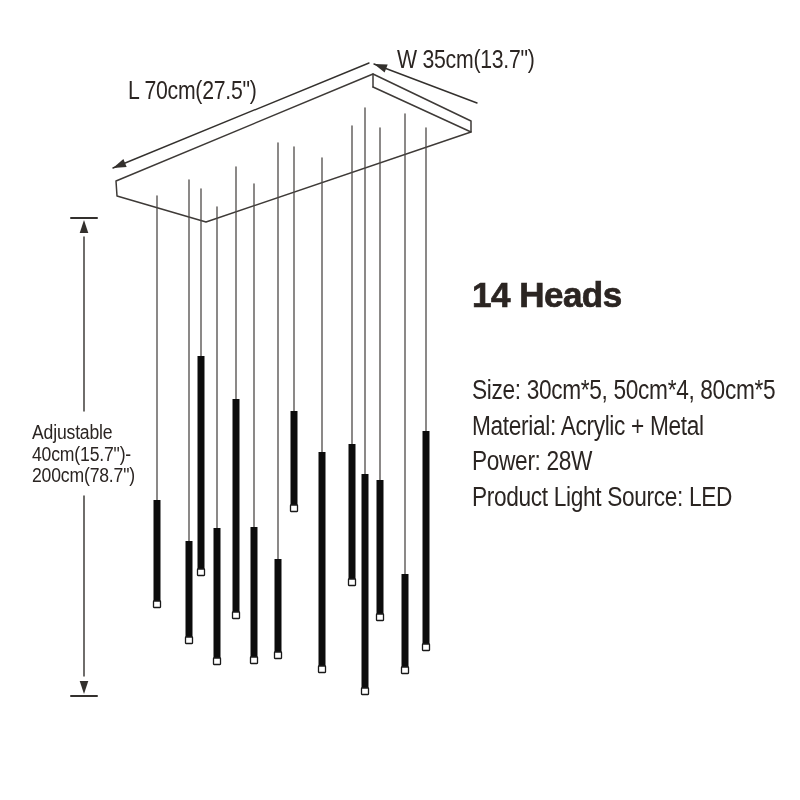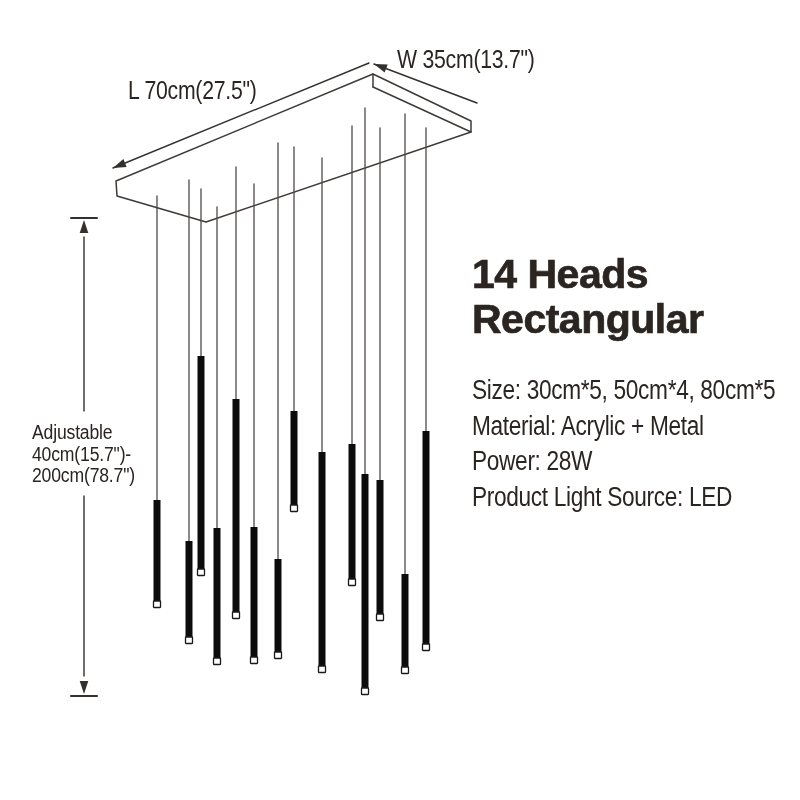--- a/index.html
+++ b/index.html
@@ -3,21 +3,21 @@
 <meta charset="utf-8">
 <style>
   html,body{margin:0;padding:0;background:#ffffff;}
   #stage{position:relative;width:800px;height:800px;background:#ffffff;overflow:hidden;
          font-family:"Liberation Sans", sans-serif;}
   #diagram-svg{position:absolute;left:0;top:0;}
   .txt{position:absolute;color:#2b2522;white-space:nowrap;}
   .dim-label{font-size:25px;letter-spacing:-0.3px;transform:scaleX(0.85);transform-origin:0 0;}
   .adj{left:32px;top:422px;font-size:20px;line-height:21.5px;letter-spacing:-0.2px;
        transform:scaleX(0.88);transform-origin:0 0;}
-  .title-block{left:472px;top:252px;font-size:41px;line-height:45px;font-weight:700;
+  .title-block{left:472px;top:272px;font-size:35px;line-height:45px;font-weight:700;
                letter-spacing:-0.5px;-webkit-text-stroke:0.7px #2b2522;}
   .specs-block{left:472px;top:373px;}
   .spec-row{font-size:27px;line-height:35.5px;letter-spacing:-0.4px;
             transform:scaleX(0.84);transform-origin:0 0;}
 </style>
 </head>
 <body>
 
 <div id="stage">
 
@@ -84,21 +84,20 @@
   <div class="txt dim-label" style="left:397px;top:45px">W 35cm(13.7")</div>
 
   <div class="txt adj">
     <div>Adjustable</div>
     <div>40cm(15.7")-</div>
     <div>200cm(78.7")</div>
   </div>
 
   <div class="txt title-block">
     <div>14 Heads</div>
-    <div>Rectangular</div>
   </div>
 
   <div class="txt specs-block">
     <div class="spec-row">Size: 30cm*5, 50cm*4, 80cm*5</div>
     <div class="spec-row">Material: Acrylic + Metal</div>
     <div class="spec-row">Power: 28W</div>
     <div class="spec-row">Product Light Source: LED</div>
   </div>
 
 </div>

